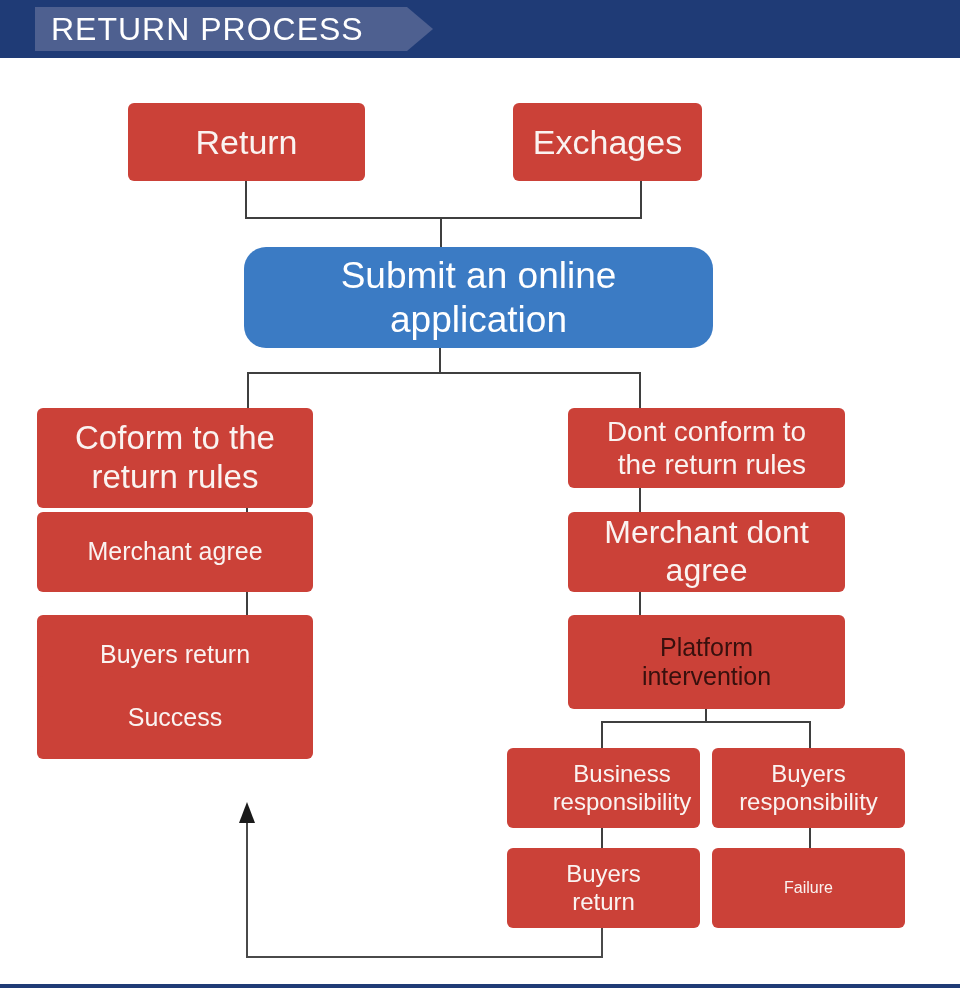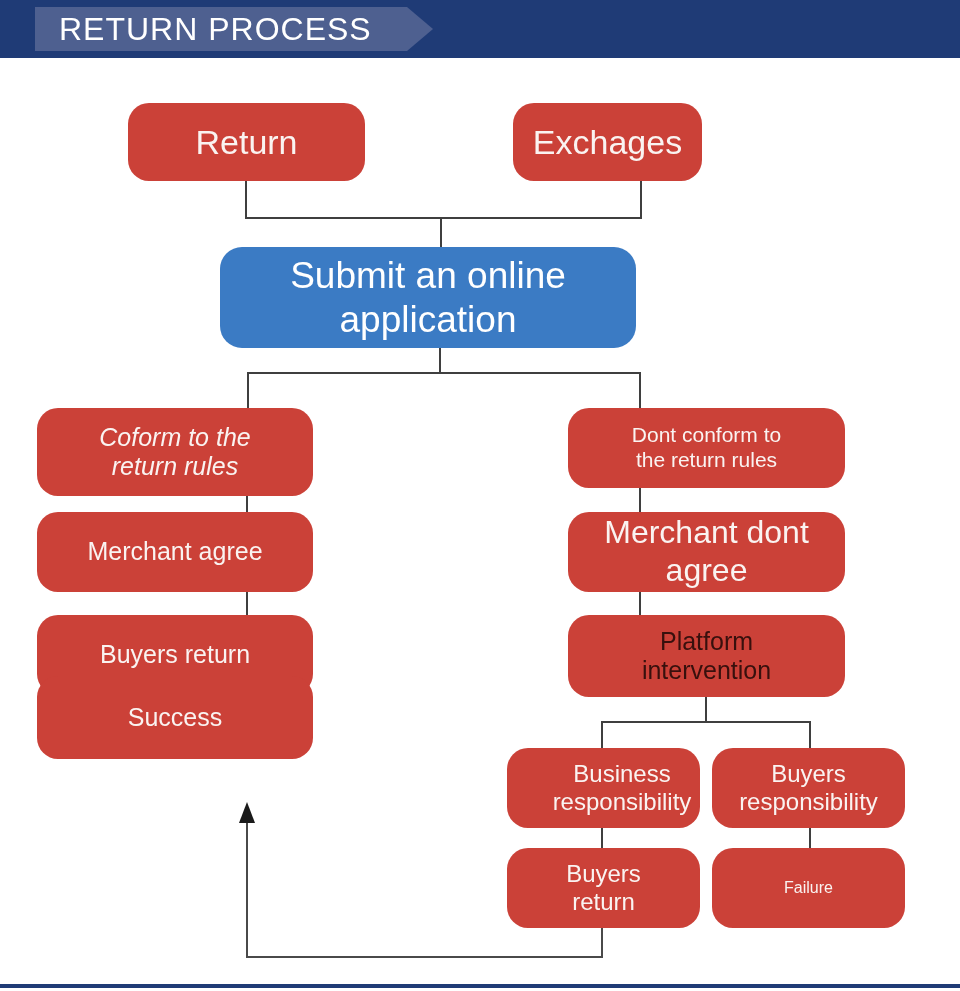--- a/index.html
+++ b/index.html
@@ -28,61 +28,61 @@
     position:absolute; left:0; top:0;
     width:960px; height:58px;
     background:var(--c-navy);
   }
   .header-badge{
     position:absolute; left:35px; top:7px;
     width:398px; height:44px;
     background:var(--c-badge);
     clip-path:polygon(0 0, calc(100% - 26px) 0, 100% 50%, calc(100% - 26px) 100%, 0 100%);
     display:flex; align-items:center;
-    padding-left:24px;
+    padding-left:16px;
     box-sizing:border-box;
   }
   .header-title{
     color:#ffffff;
     font-size:32px;
     letter-spacing:1px;
     white-space:nowrap;
   }
   
   .node{
     position:absolute;
     background:var(--c-red);
-    border-radius:21px;
+    border-radius:6px;
     color:var(--c-node_text);
     display:flex;
     align-items:center;
     justify-content:center;
     text-align:center;
     white-space:pre-line;
     line-height:1.18;
     box-sizing:border-box;
     padding:4px 8px;
   }
   .node.blue{
     background:var(--c-blue);
     border-radius:22px;
     color:#ffffff;
   }
   .node.dark-text{ color:var(--c-dark_text); }
 
   .n-return            { left:128px; top:103px; width:237px; height:78px; font-size:34px; }
   .n-exchanges         { left:513px; top:103px; width:189px; height:78px; font-size:34px; }
-  .n-submit            { left:220px; top:247px; width:416px; height:101px; font-size:37px; }
-  .n-conform           { left:37px;  top:408px; width:276px; height:88px; font-size:25px;font-style:italic; }
+  .n-submit            { left:244px; top:247px; width:469px; height:101px; font-size:37px; }
+  .n-conform           { left:37px;  top:408px; width:276px; height:100px; font-size:33px; }
   .n-merchant-agree    { left:37px;  top:512px; width:276px; height:80px; font-size:25px; }
   .n-buyers-return-l   { left:37px;  top:615px; width:276px; height:80px; font-size:25px; }
   .n-success           { left:37px;  top:676px; width:276px; height:83px; font-size:25px; }
-  .n-dont-conform      { left:568px; top:408px; width:277px; height:80px; font-size:21px; }
+  .n-dont-conform      { left:568px; top:408px; width:277px; height:80px; font-size:28px;text-align:right; }
   .n-merchant-dont     { left:568px; top:512px; width:277px; height:80px; font-size:32px; }
-  .n-platform          { left:568px; top:615px; width:277px; height:82px; font-size:25px; }
+  .n-platform          { left:568px; top:615px; width:277px; height:94px; font-size:25px; }
   .n-business-resp     { left:507px; top:748px; width:193px; height:80px; font-size:24px;padding-left:45px; }
   .n-buyers-resp       { left:712px; top:748px; width:193px; height:80px; font-size:24px; }
   .n-buyers-return-b   { left:507px; top:848px; width:193px; height:80px; font-size:24px; }
   .n-failure           { left:712px; top:848px; width:193px; height:80px; font-size:16px; }
 
   .connectors{
     position:absolute; left:0; top:0;
     width:960px; height:991px;
     pointer-events:none;
   }

